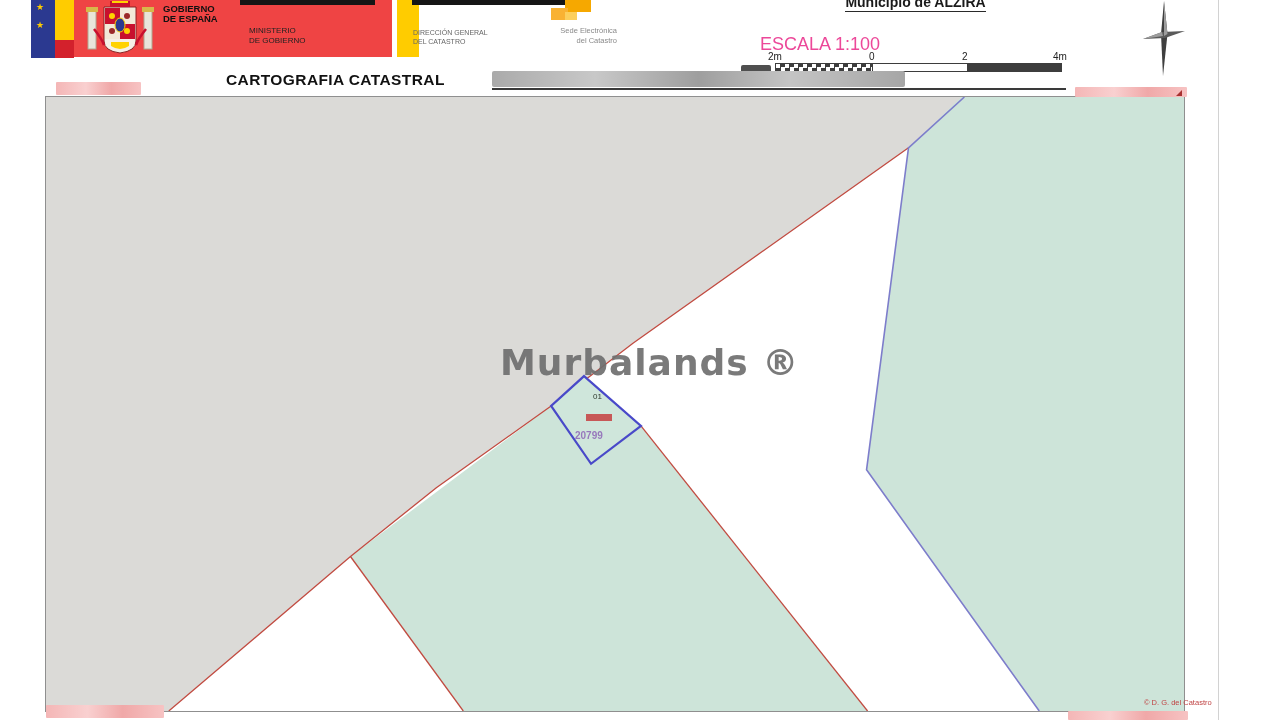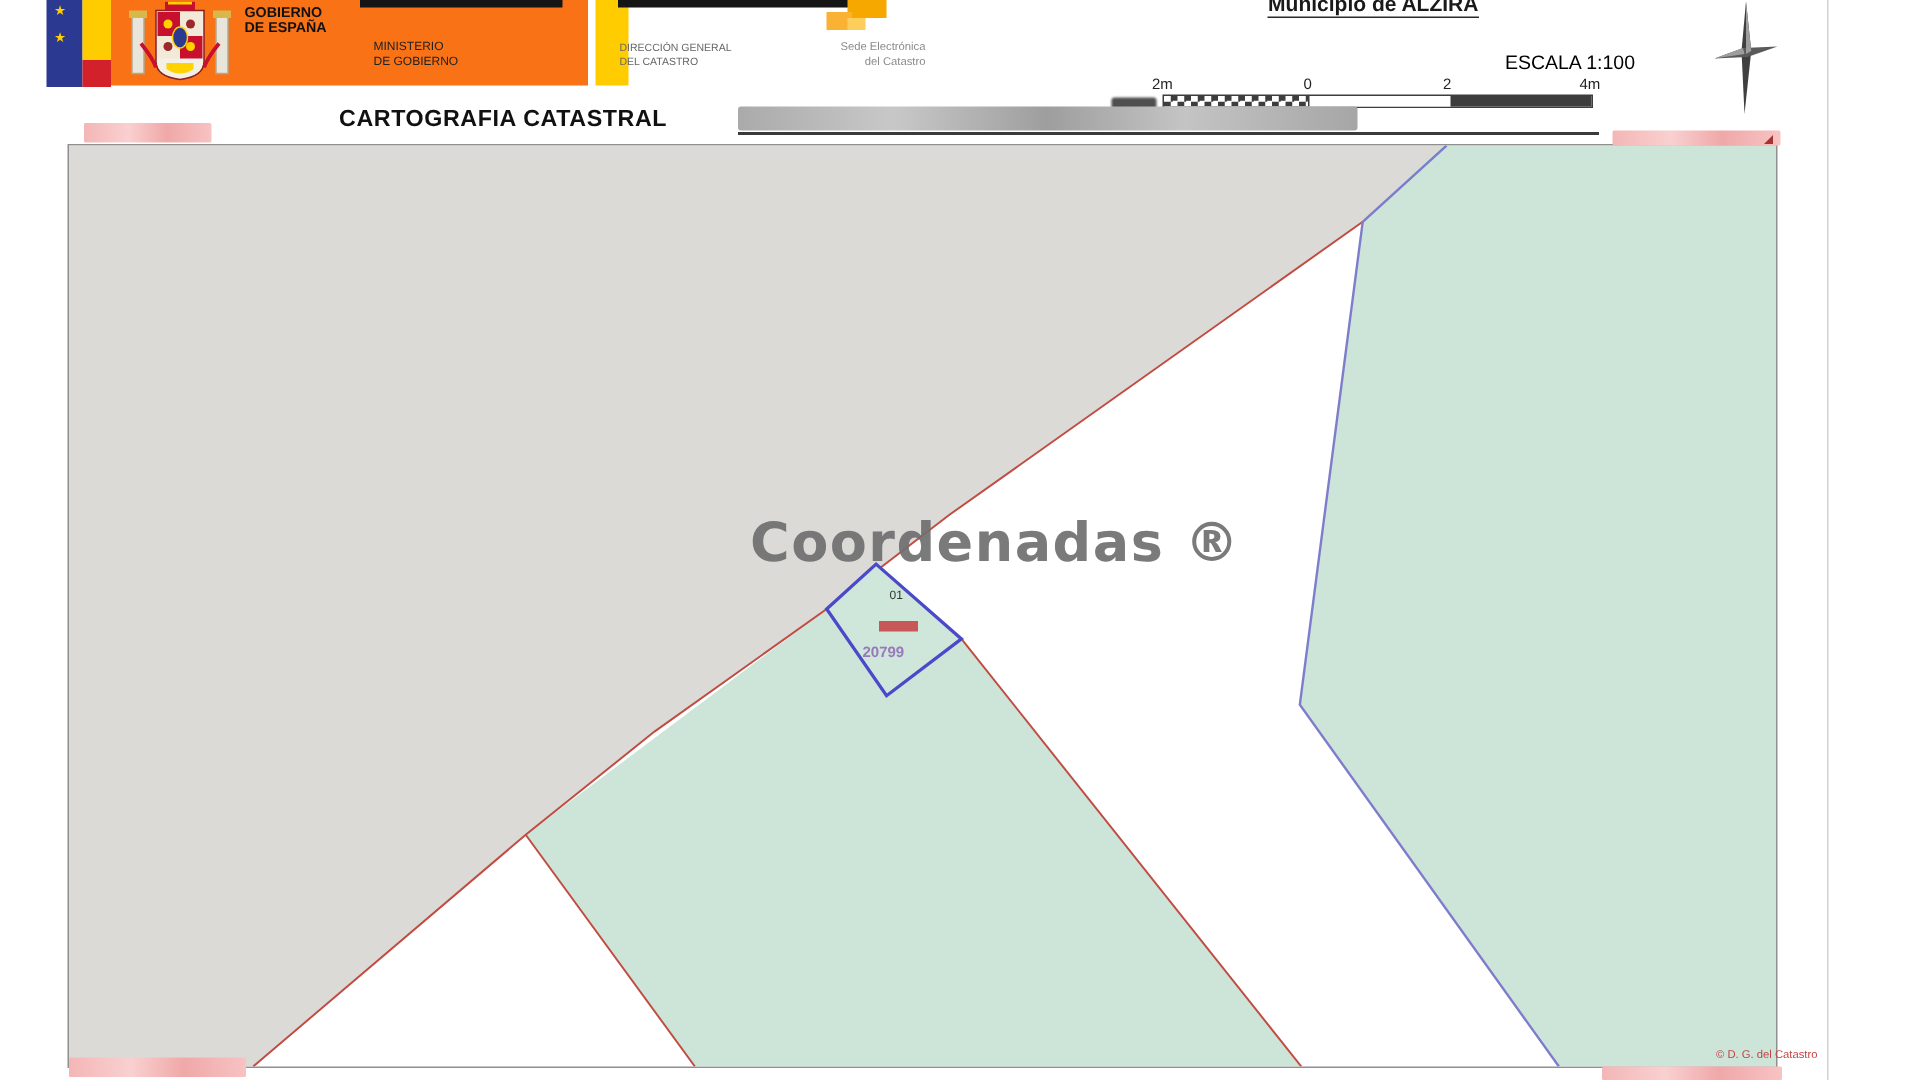--- a/index.html
+++ b/index.html
@@ -4,36 +4,36 @@
 <style>
   html,body{margin:0;padding:0;background:#e8e8e8;}
   #page{position:relative;width:1280px;height:720px;background:#ffffff;overflow:hidden;
         font-family:"Liberation Sans", sans-serif;color:#1a1a1a;}
   .abs{position:absolute;}
   
   #eu-flag{left:31px;top:0;width:24px;height:58px;background:#2b3990;}
   .star{position:absolute;color:#ffcc00;font-size:9px;line-height:9px;}
   #es-flag-yellow{left:55px;top:0;width:19px;height:40px;background:#ffcc00;}
   #es-flag-red{left:55px;top:40px;width:19px;height:18px;background:#d3212c;}
-  #gov-banner{left:74px;top:0;width:318px;height:57px;background:#f97316;}
+  #gov-banner{left:74px;top:0;width:318px;height:57px;background:#ef4444;}
   #gov-banner-strip{left:397px;top:0;width:22px;height:57px;background:#ffcc00;}
   #coat-of-arms{left:10px;top:1px;width:72px;height:54px;}
   #gov-name{left:89px;top:4px;font-size:9.5px;font-weight:bold;line-height:10px;color:#111;}
   #ministry-name{left:175px;top:26px;font-size:8px;line-height:9.5px;color:#222;}
   .redacted-black{background:#151515;height:5px;}
   #redact-top-1{left:240px;top:0;width:135px;}
   #redact-top-2{left:412px;top:0;width:167px;}
   #direccion{left:413px;top:28px;font-size:7px;line-height:9px;color:#666;}
   #sede-logo{left:549px;top:0;width:46px;height:23px;}
   #sede-text{left:527px;top:26px;width:90px;text-align:right;font-size:7.5px;line-height:10px;color:#8a8a8a;}
   
   #municipio{left:818px;top:-6px;width:195px;text-align:center;font-size:14px;font-weight:bold;}
   #municipio span{display:inline-block;border-bottom:1.5px solid #2a2a2a;padding-bottom:1px;}
   #coords{left:760px;top:12px;width:330px;text-align:center;font-size:13px;color:#1c1c1c;}
-  #escala{left:760px;top:34px;width:330px;text-align:right;font-size:13px;color:#000000;}
+  #escala{left:760px;top:34px;width:330px;text-align:left;font-size:18px;color:#ec4899;}
   .scale-label{position:absolute;top:51px;font-size:10px;color:#222;}
   #scale-bar{left:775px;top:63px;width:287px;height:9px;border:1px solid #3d3d3d;box-sizing:border-box;display:flex;}
   #scale-seg-checker{width:97px;height:100%;
      background:repeating-conic-gradient(#3d3d3d 0% 25%, #ffffff 0% 50%);
      background-size:9px 7px;}
   #scale-seg-empty{width:95px;height:100%;background:#ffffff;border-left:1px solid #3d3d3d;}
   #scale-seg-solid{width:95px;height:100%;background:#3d3d3d;}
   #dark-mark{left:741px;top:65px;width:30px;height:8px;background:#4f4f4f;filter:blur(0.6px);border-radius:2px;}
   #compass{left:1136px;top:0;width:56px;height:78px;}
   
@@ -154,21 +154,21 @@
       <polygon points="962,96 1185,96 1185,712 1040,712 867,470 909,147" fill="#cde4d9"></polygon>
       <polygon points="350,557 551,406 584,376 641,426 868,712 463,712" fill="#cde4d9"></polygon>
       <polyline points="909,147 633,343 551,406 436,488 350,557 168,712" fill="none" stroke="#c14b41" stroke-width="1.3"></polyline>
       <polyline points="641,426 868,712" fill="none" stroke="#c14b41" stroke-width="1.3"></polyline>
       <polyline points="350,557 463,712" fill="none" stroke="#c14b41" stroke-width="1.3"></polyline>
       <polyline points="965,96 909,147 867,470 1040,712" fill="none" stroke="#7d7dcb" stroke-width="1.6"></polyline>
       <polygon points="584,376 641,426 591,464 551,406" fill="#cfe6db" stroke="#4949c9" stroke-width="2.2"></polygon>
     </svg>
   </div>
 
-  <div class="abs" id="watermark">Coordenadas ®</div>
+  <div class="abs" id="watermark">Murbalands ®</div>
   <div class="abs" id="parcel-sub">01</div>
   <div class="abs" id="parcel-redacted"></div>
   <div class="abs" id="parcel-number">20799</div>
   <div class="abs" id="map-copyright">© D. G. del Catastro</div>
 
   <div class="pink-bar" id="pink-tl"></div>
   <div class="pink-bar" id="pink-tr"></div>
   <div class="pink-bar" id="pink-bl"></div>
   <div class="pink-bar" id="pink-br"></div>
   <div class="abs" id="corner-tick"></div>

